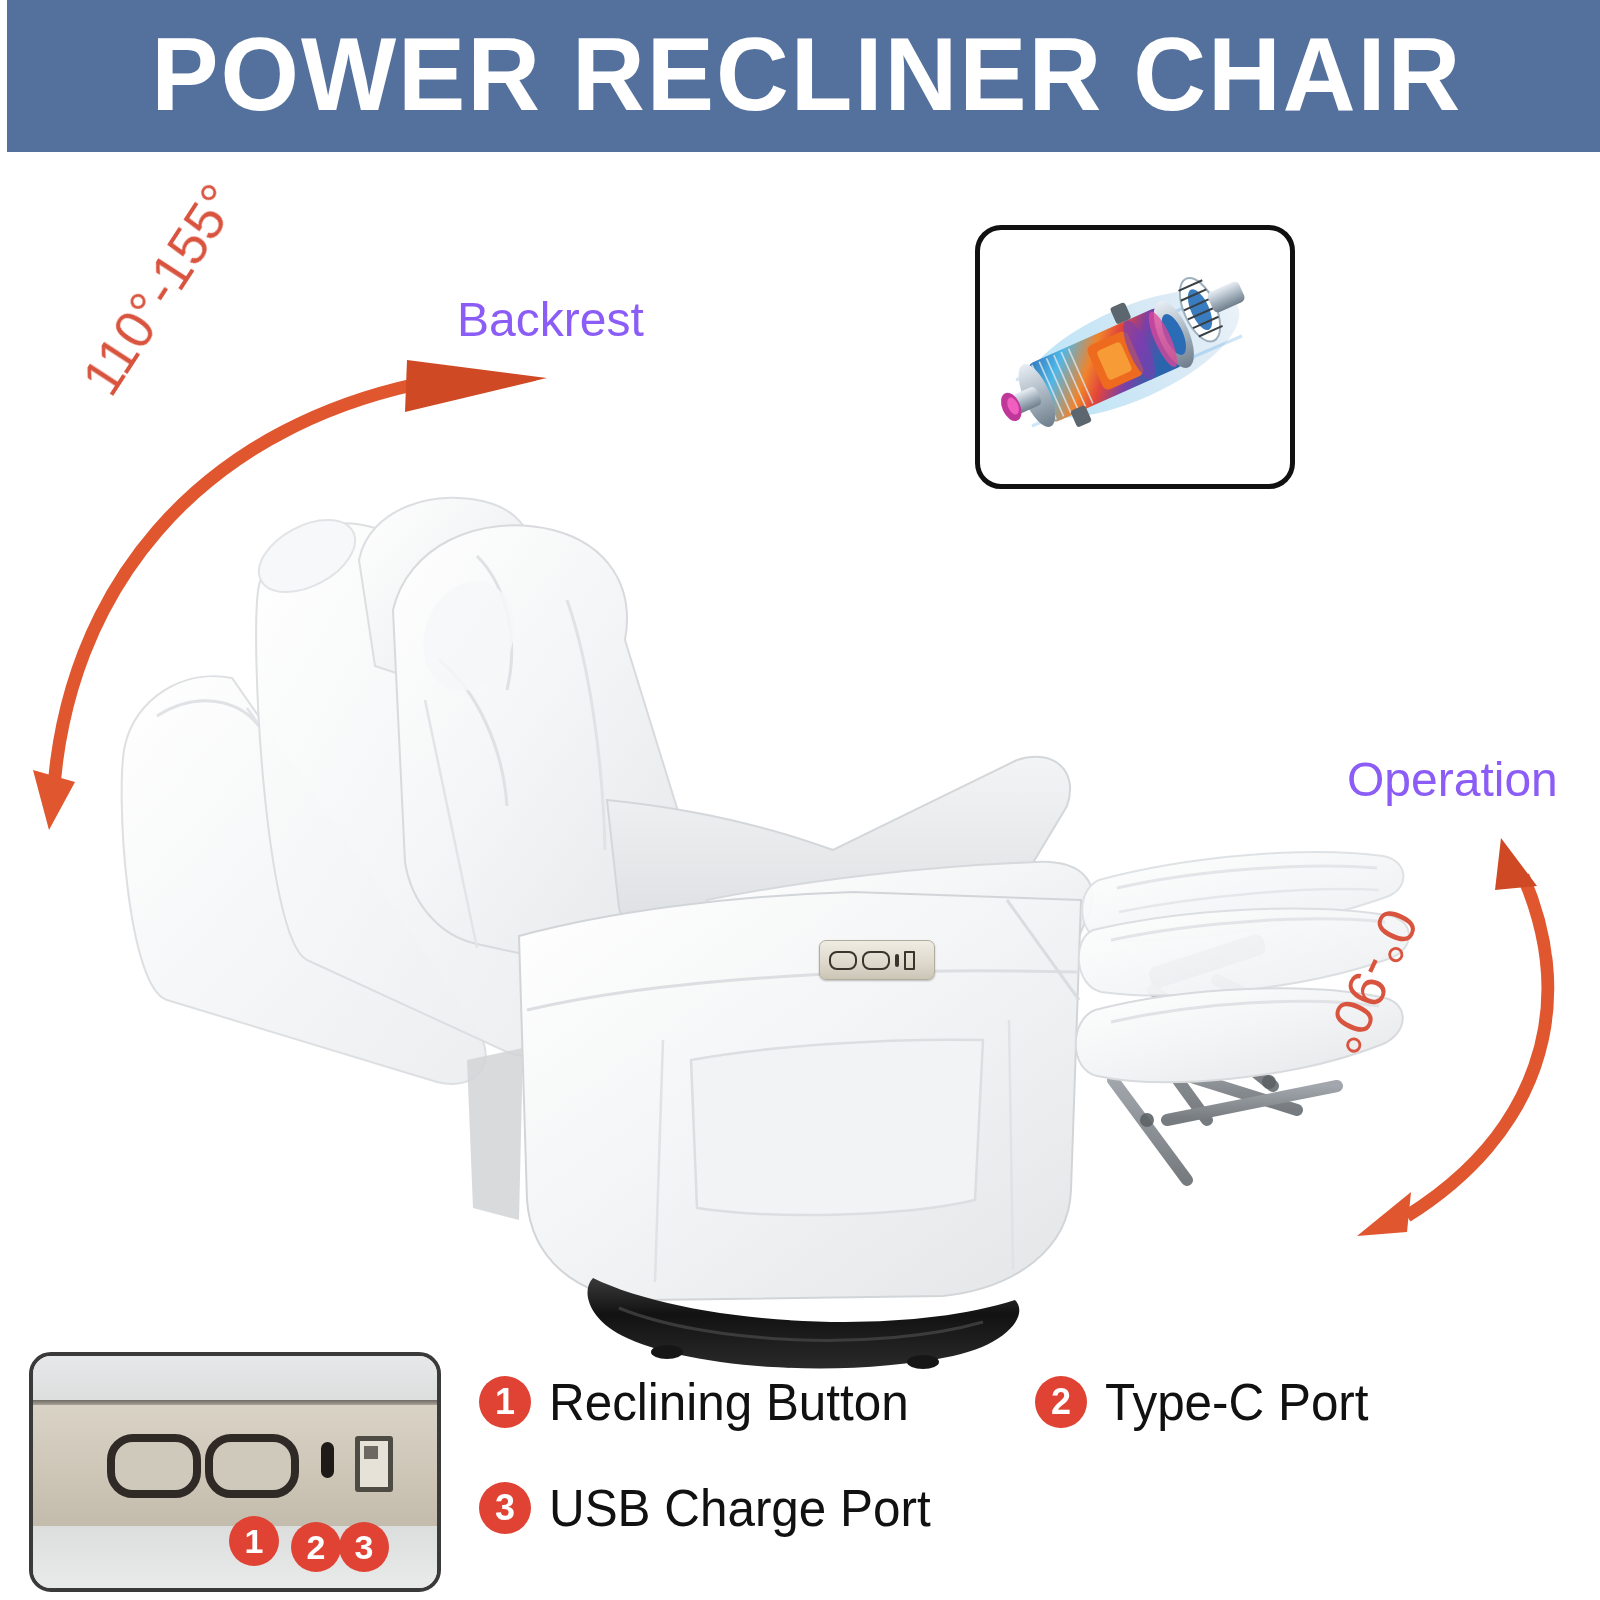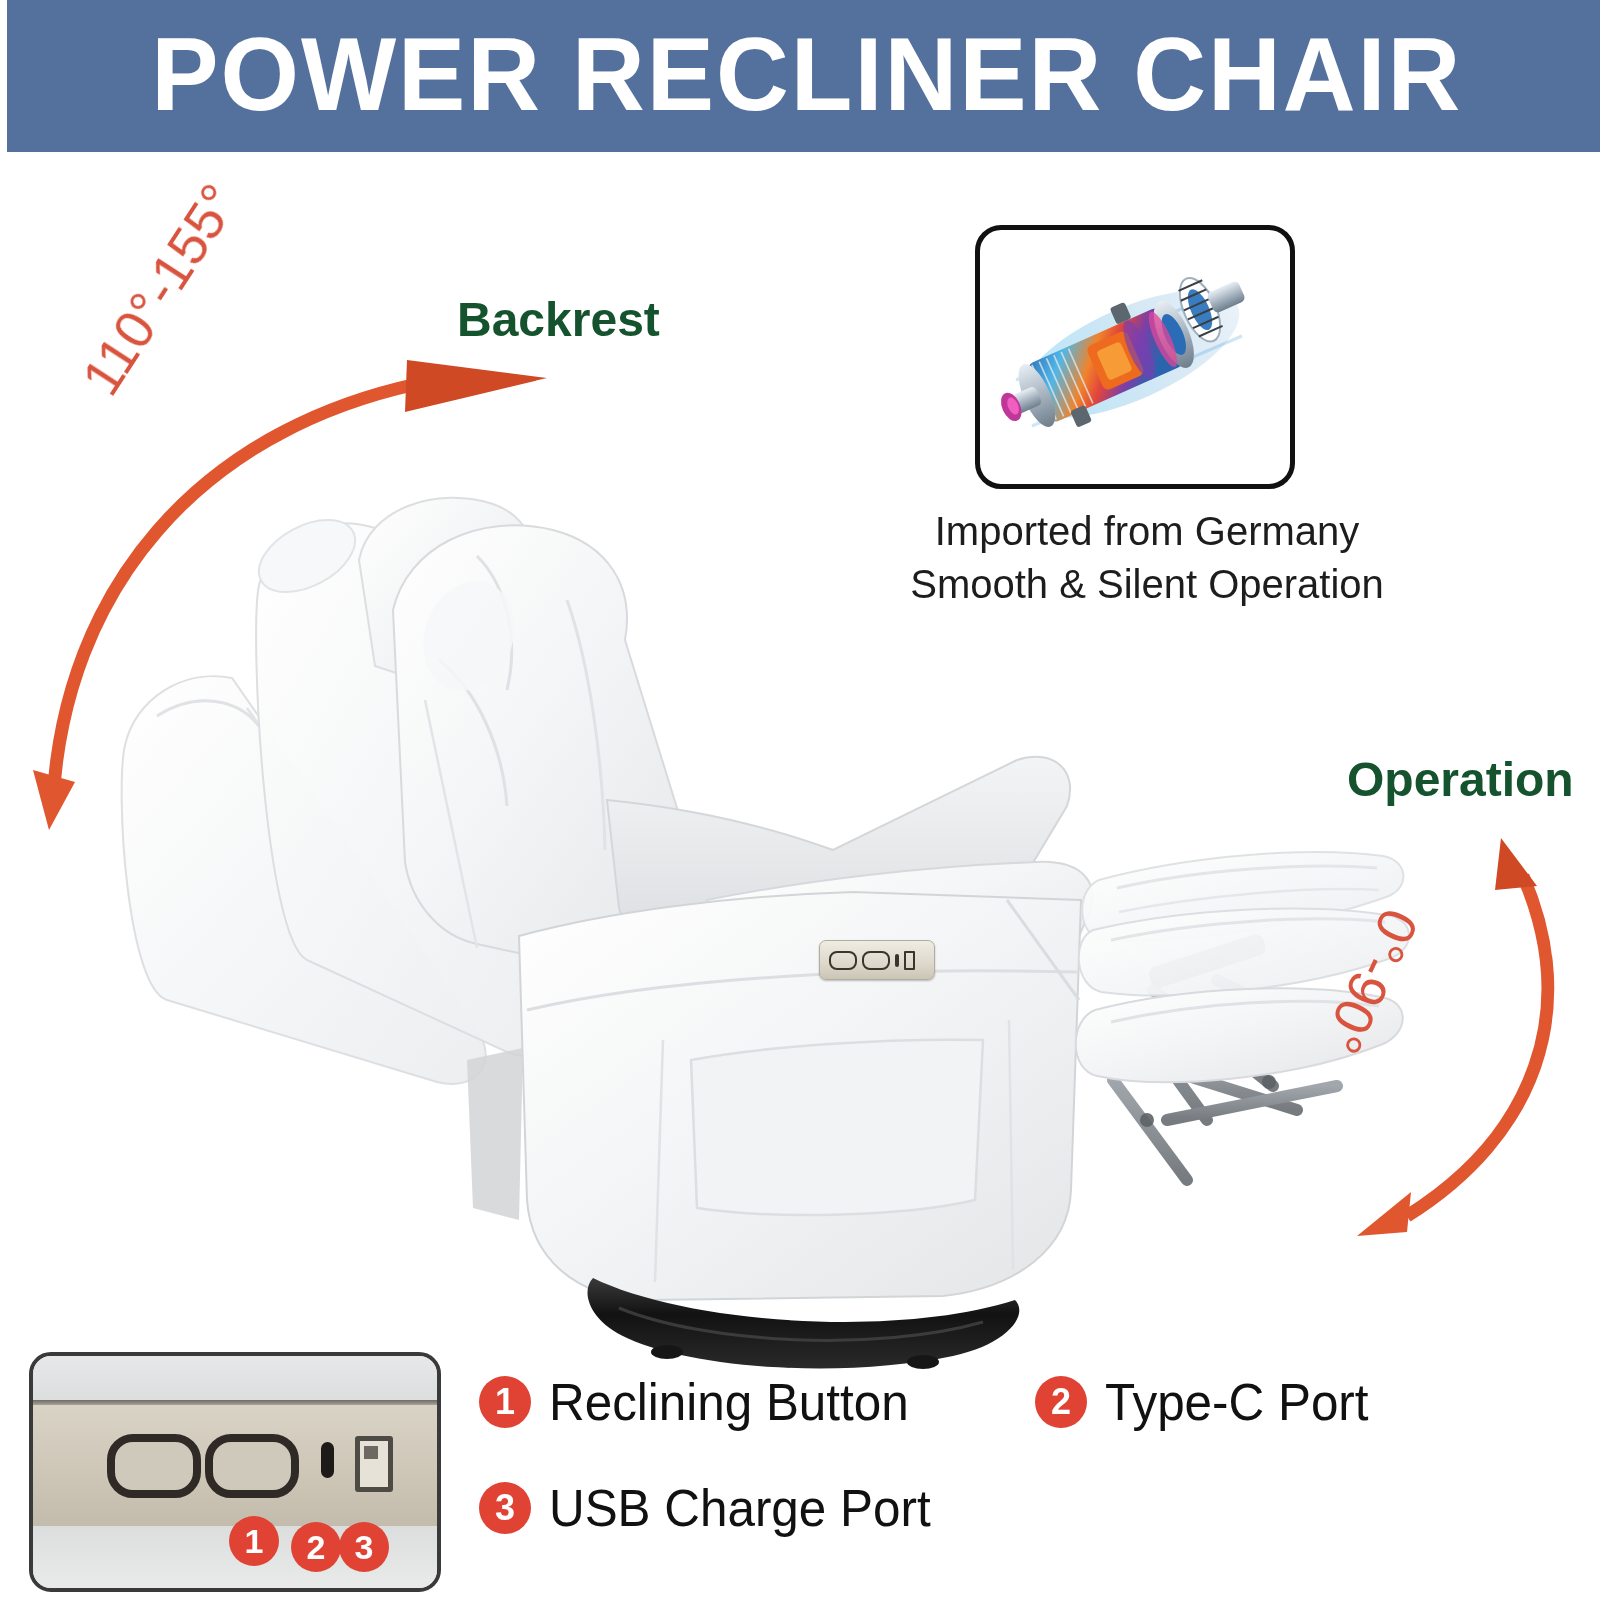--- a/index.html
+++ b/index.html
@@ -27,23 +27,23 @@
     letter-spacing:2px;
     line-height:1;
     transform:scaleX(0.97);
     white-space:nowrap;
     margin-top:-4px;
   }
 
   
   .label-black{
     position:absolute;
-    color:#14532d;
+    color:#8b5cf6;
     font-size:46px;
-    font-weight:700;
+    font-weight:400;
     white-space:nowrap;
   }
   .label-orange{
     position:absolute;
     color:#D9543F;
     font-size:52px;
     font-weight:400;
     white-space:nowrap;
   }
 
@@ -347,24 +347,20 @@
         <ellipse cx="186" cy="124" rx="8" ry="30" fill="#e0459a" opacity="0.75"></ellipse>
 
         <ellipse cx="160" cy="124" rx="10" ry="32" fill="#7a3fb0" opacity="0.65"></ellipse>
 
         <rect x="72" y="152" width="16" height="18" rx="3" fill="#5c666f"></rect>
         <rect x="150" y="74" width="16" height="18" rx="3" fill="#5c666f"></rect>
       </g>
     </svg>
   </div>
 
-  <div class="motor-caption nosel">
-    <div>Imported from Germany</div>
-    <div>Smooth &amp; Silent Operation</div>
-  </div>
 
   <div class="arm-panel">
     <div class="ap-oval"></div>
     <div class="ap-oval"></div>
     <div class="ap-slot"></div>
     <div class="ap-usb"></div>
   </div>
 
   <div class="panel-inset">
     <div class="panel-fabric-top"></div>

